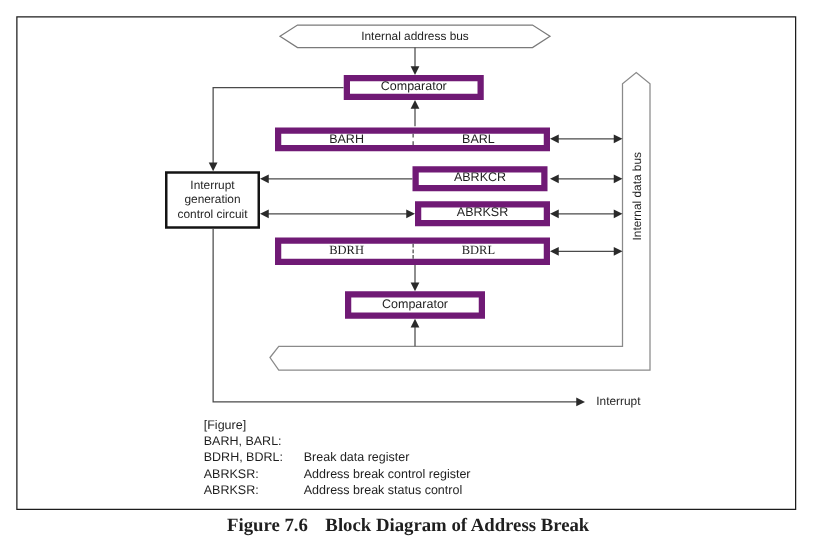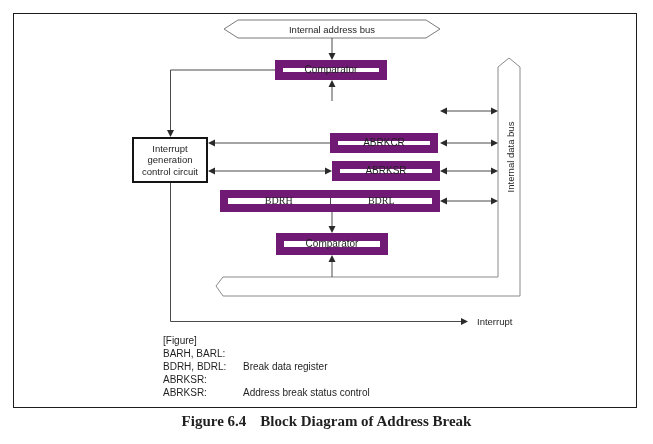--- a/index.html
+++ b/index.html
@@ -8,21 +8,21 @@
     font-family:"Liberation Sans", sans-serif; color:#1f1f1f; overflow:hidden;border-radius:11px;
   }
   .frame {
     position:absolute; left:13px; top:13px; width:624px; height:395px;
     border:1px solid #1c1c1c; box-sizing:border-box;
   }
   svg.wires { position:absolute; left:0; top:0; width:653px; height:444px; }
 
   .box {
     position:absolute; box-sizing:border-box; background:#fff;
-    border:8px solid #701a75; display:flex; align-items:center; justify-content:center;
+    border:5px solid #701a75; display:flex; align-items:center; justify-content:center;
     font-size:10px; line-height:1; white-space:nowrap;
   }
   .split { justify-content:stretch; padding:0; }
   .split .half { flex:1; display:flex; align-items:center; justify-content:center; }
   .split .divider { width:0; align-self:stretch; border-left:1px dashed #4a4a4a; }
 
   .buslabel-h {
     position:absolute; left:238px; top:20px; width:188px; height:18px;
     display:flex; align-items:center; justify-content:center; font-size:9.5px;
   }
@@ -102,20 +102,25 @@
       <polygon points="491,197.5 491,204.5 498,201"></polygon>
     </g>
   </svg>
 
   <div class="buslabel-h">Internal address bus</div>
 
   <div class="box" style="left:275px; top:60px; width:112px; height:20px;">
     <span>Comparator</span>
   </div>
 
+  <div class="box split" style="left:220px; top:102px; width:220px; height:19px;">
+    <span class="half">BARH</span>
+    <span class="divider"></span>
+    <span class="half">BARL</span>
+  </div>
 
   <div class="intgen">
     <span>Interrupt</span>
     <span>generation</span>
     <span>control circuit</span>
   </div>
 
   <div class="box" style="left:330px; top:133px; width:108px; height:20px;align-items:center;">
     <span>ABRKCR</span>
   </div>
@@ -142,24 +147,25 @@
     <div class="row">[Figure]</div>
     <div class="row">
       <span class="term">BARH, BARL:</span>
     </div>
     <div class="row">
       <span class="term">BDRH, BDRL:</span>
       <span class="desc">Break data register</span>
     </div>
     <div class="row">
       <span class="term">ABRKSR:</span>
+      <span class="desc">Address break control register</span>
     </div>
     <div class="row">
       <span class="term">ABRKSR:</span>
       <span class="desc">Address break status control</span>
     </div>
   </div>
 
   <div class="caption">
-    <span class="num">Figure 6.4</span><span>Block Diagram of Address Break</span>
+    <span class="num">Figure 7.6</span><span>Block Diagram of Address Break</span>
   </div>
 
 </div>
 
 </body></html>

